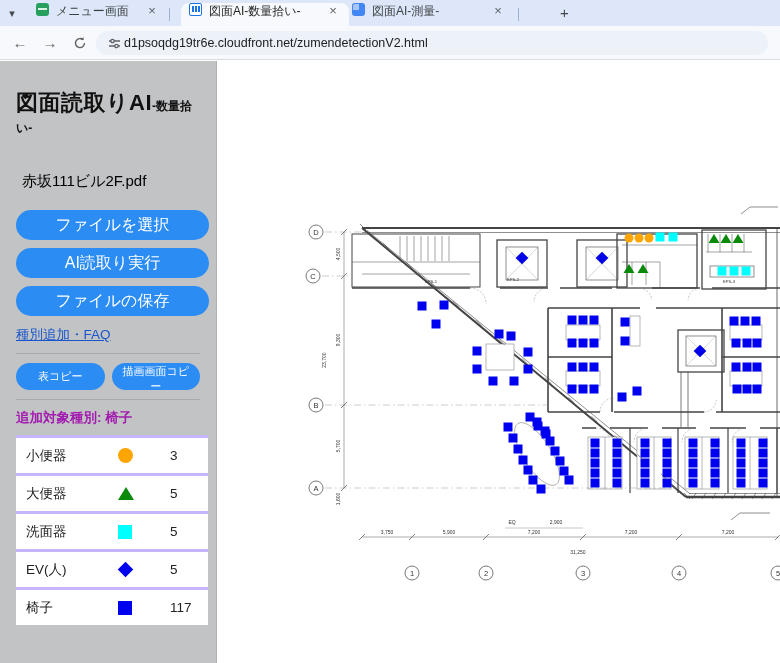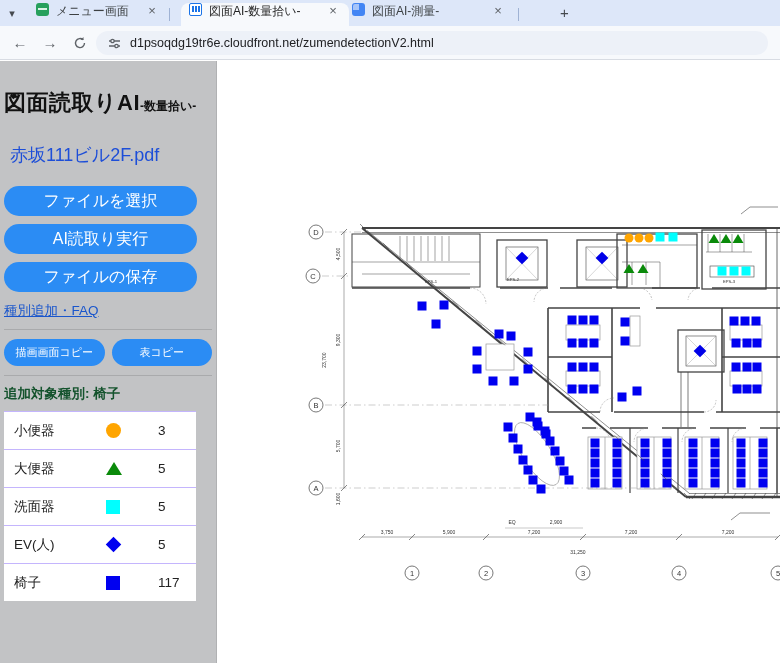--- a/index.html
+++ b/index.html
@@ -24,41 +24,41 @@
   .fav-blue{background:#4285f4;border-radius:3px;}
   .fav-blue:before{content:"";position:absolute;left:1px;top:1px;width:6px;height:6px;background:#a7c5f9;border-radius:2px 0 0 0;}
   .newtab{position:absolute;left:556px;top:5px;width:17px;height:17px;text-align:center;
     line-height:16px;font-size:15px;color:#45494e;cursor:pointer;}
   .toolbar{position:absolute;left:0;top:26px;width:780px;height:34px;background:#f7f9fc;
     border-bottom:1px solid #d8dce3;box-sizing:border-box;}
   .navbtn{position:absolute;top:5px;width:24px;height:24px;text-align:center;line-height:23px;
     font-size:15px;color:#5f6368;cursor:pointer;}
   .omnibox{position:absolute;left:96px;top:5px;width:672px;height:24px;background:#edf1f8;
     border-radius:12px;display:flex;align-items:center;padding:0 12px;box-sizing:border-box;}
-  .omnibox .url{font-size:12.5px;color:#202124;margin-left:9px;text-align:center;}
+  .omnibox .url{font-size:12.5px;color:#202124;margin-left:3px;text-align:center;}
   
   .main{position:absolute;left:0;top:60px;width:780px;height:603px;background:#fff;}
   .sidebar{position:absolute;left:0;top:61px;width:217px;height:602px;background:#c2c3c5;
-    border-right:1px solid #b0b1b3;box-sizing:border-box;padding:0 4px;}
+    border-right:1px solid #b0b1b3;box-sizing:border-box;padding:0 16px;}
   .app-title{margin-top:27px;font-weight:bold;color:#111;}
   .app-title .big{font-size:22px;letter-spacing:0.5px;}
   .app-title .small{font-size:12px;}
-  .filename{margin-top:25px;margin-left:6px;font-size:18px;color:#1d4ed8;}
+  .filename{margin-top:35px;margin-left:6px;font-size:15px;color:#000000;}
   .bluebtn{display:block;width:193px;height:30px;background:#2b8cf4;color:#fff;border:none;
     border-radius:17px;font-size:16px;font-family:inherit;cursor:pointer;margin-top:8px;}
   .btn1{margin-top:19px;}
   .faq{display:inline-block;margin-top:10px;font-size:13.5px;color:#1a56cc;
     text-decoration:underline;cursor:pointer;}
   .hr{height:1px;background:#a9aaac;margin:9px 0;}
   .copyrow{display:flex;gap:7px;}
   .copyrow .bluebtn{margin-top:0;height:27px;border-radius:14px;font-size:11px;flex:1;width:auto;}
   .addbtn{margin-top:3px;}
-  .target{margin-top:9px;font-size:13.5px;font-weight:bold;color:#14532d;}
+  .target{margin-top:9px;font-size:13.5px;font-weight:bold;color:#a21caf;}
   .qtable{margin-top:8px;background:#fff;width:192px;font-size:13.5px;color:#222;}
-  .trow{display:flex;align-items:center;height:38px;border-top:1px solid #c4b5fd;padding:0 0 0 10px;box-sizing:border-box;}
+  .trow{display:flex;align-items:center;height:38px;border-top:3px solid #c4b5fd;padding:0 0 0 10px;box-sizing:border-box;}
   .trow.head{height:33px;border-top:none;font-weight:bold;border-bottom:1px solid #cfcfcf;}
   .c-type{width:92px;}
   .c-shape{width:52px;display:flex;align-items:center;}
   .c-count{width:38px;}
   .shp{display:inline-block;}
   
   .plan{position:absolute;left:218px;top:61px;width:562px;height:602px;}
   .plan text{font-family:"Liberation Sans",sans-serif;fill:#333;}
 </style>
 </head>
@@ -115,22 +115,22 @@
   </div>
   <div class="filename">赤坂111ビル2F.pdf</div>
 
   <button class="bluebtn btn1">ファイルを選択</button>
   <button class="bluebtn">AI読取り実行</button>
   <button class="bluebtn">ファイルの保存</button>
   <a class="faq">種別追加・FAQ</a>
 
   <div class="hr"></div>
   <div class="copyrow">
+    <button class="bluebtn">表コピー</button>
     <button class="bluebtn">描画画面コピー</button>
-    <button class="bluebtn">表コピー</button>
   </div>
   <div class="hr"></div>
 
   <div class="target">追加対象種別: 椅子</div>
 
   <div class="qtable" id="qtable">
   <div class="trow">
         <span class="c-type">小便器</span>
         <span class="c-shape">
           <span class="shp" style="width: 15px; height: 15px; border-radius: 50%; background: rgb(255, 165, 0);"></span>

